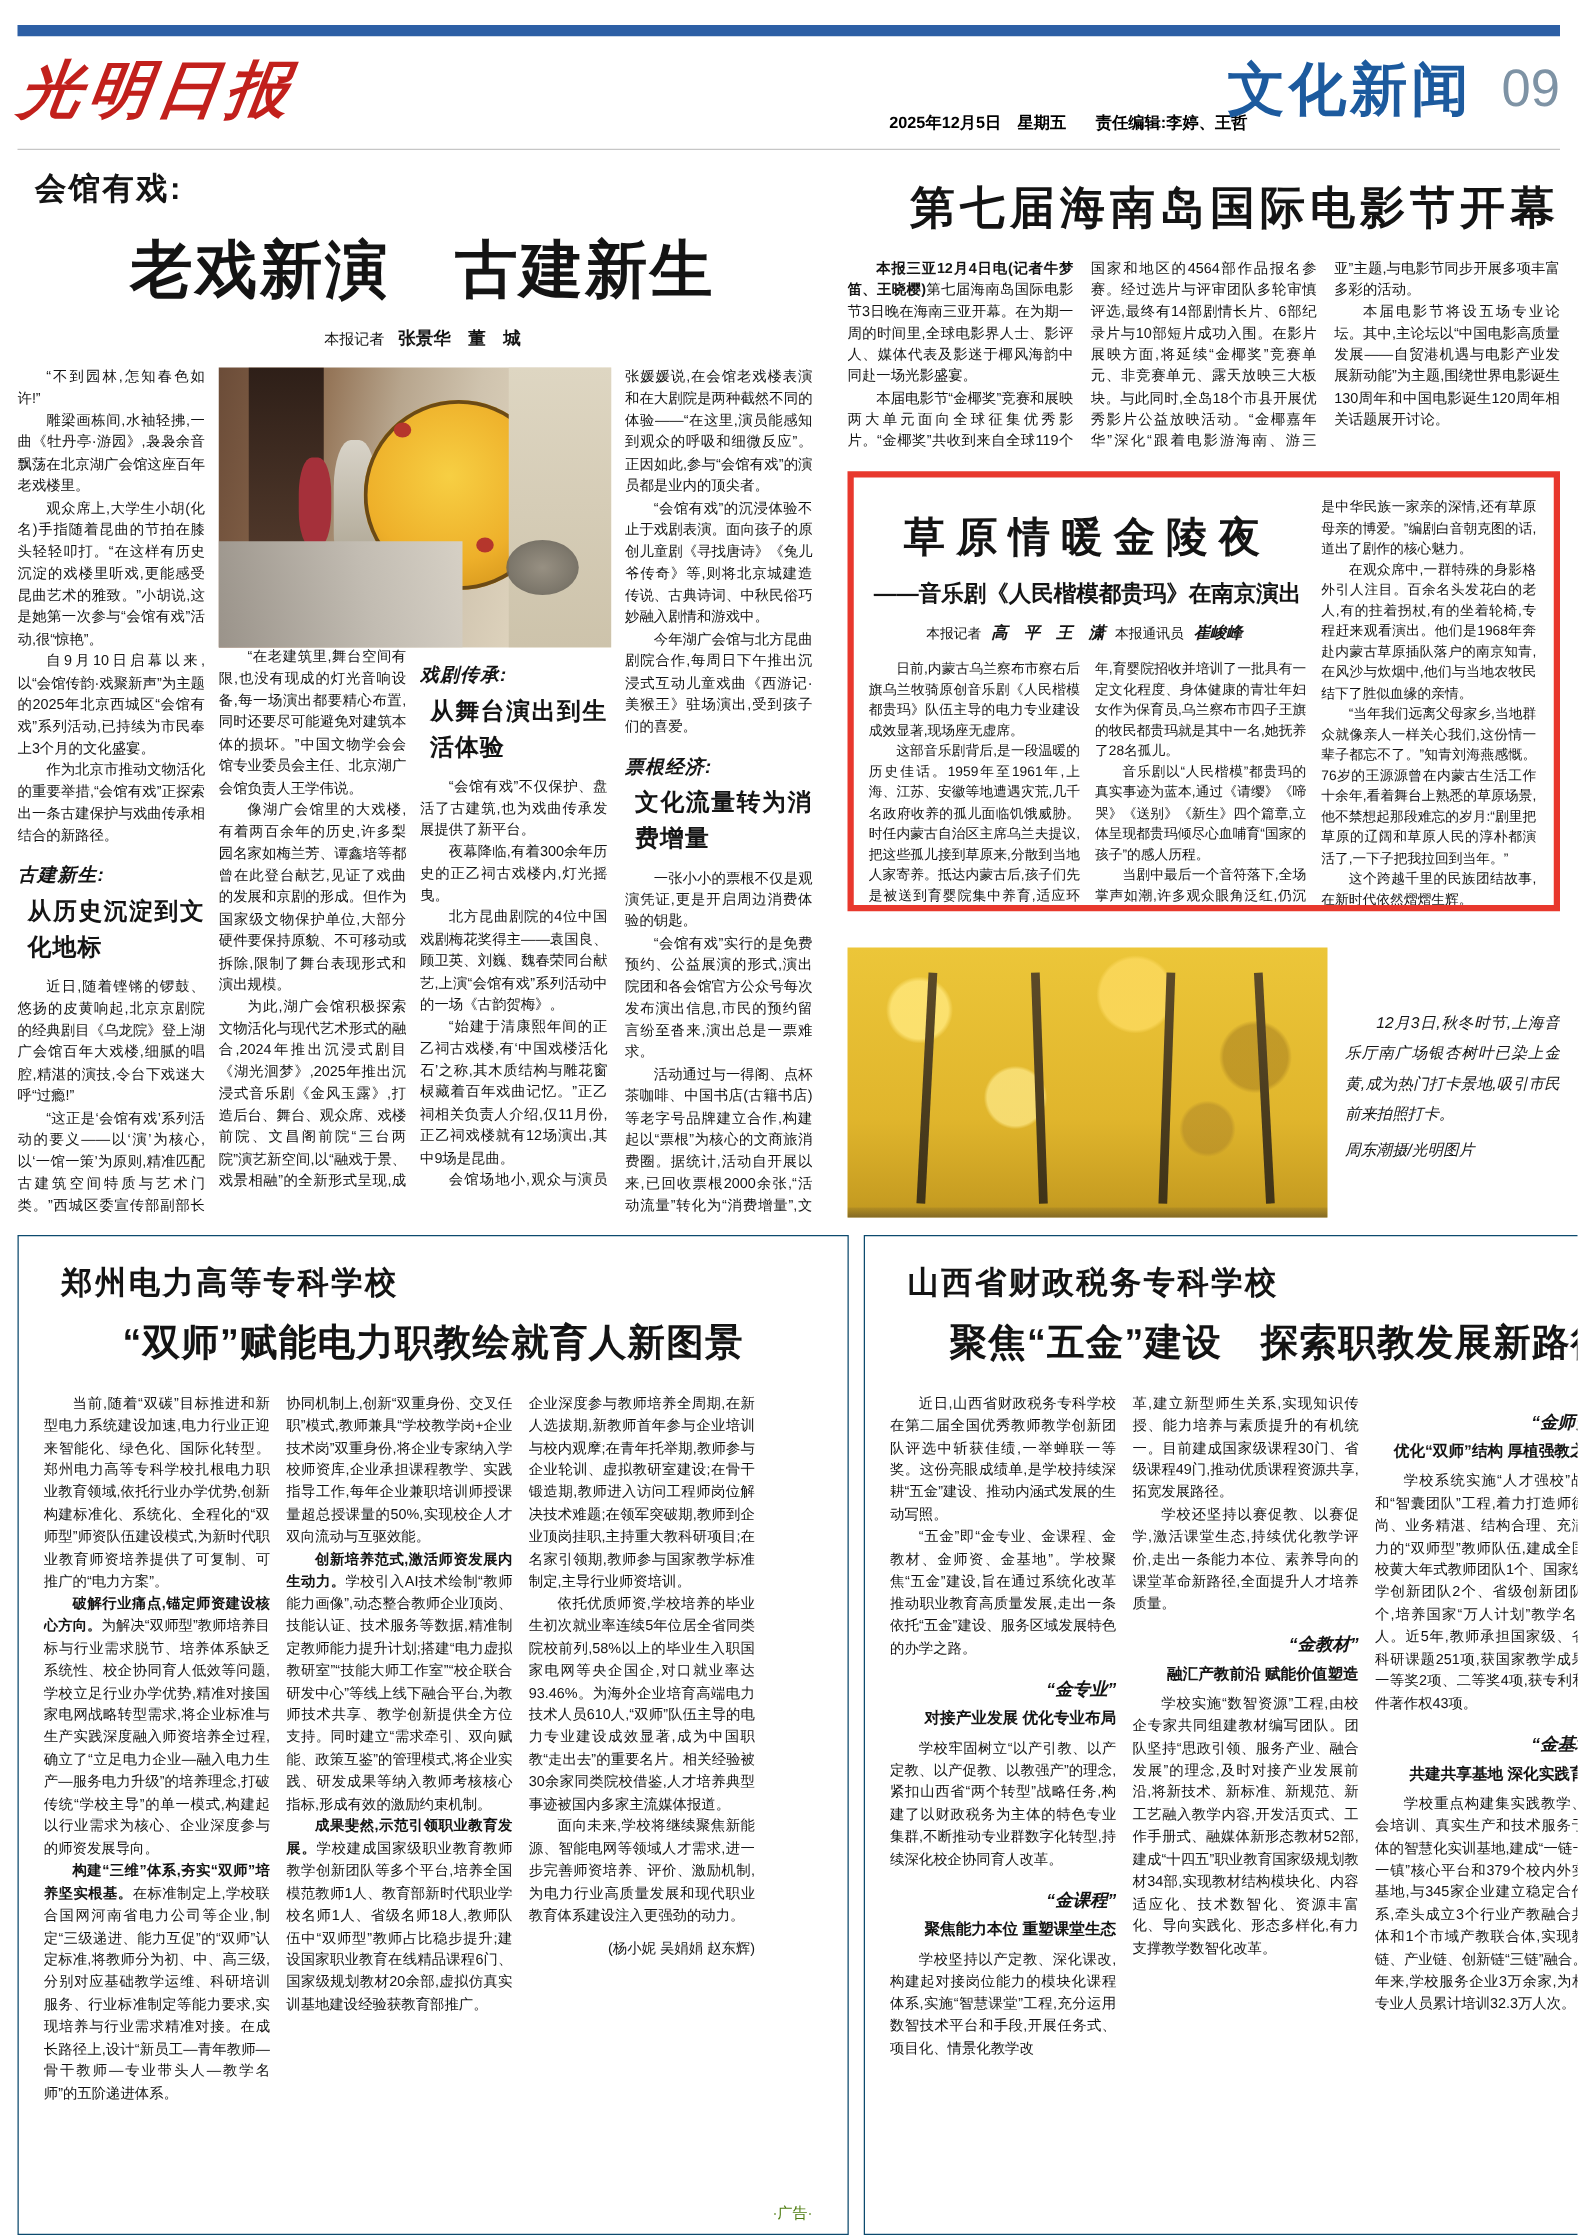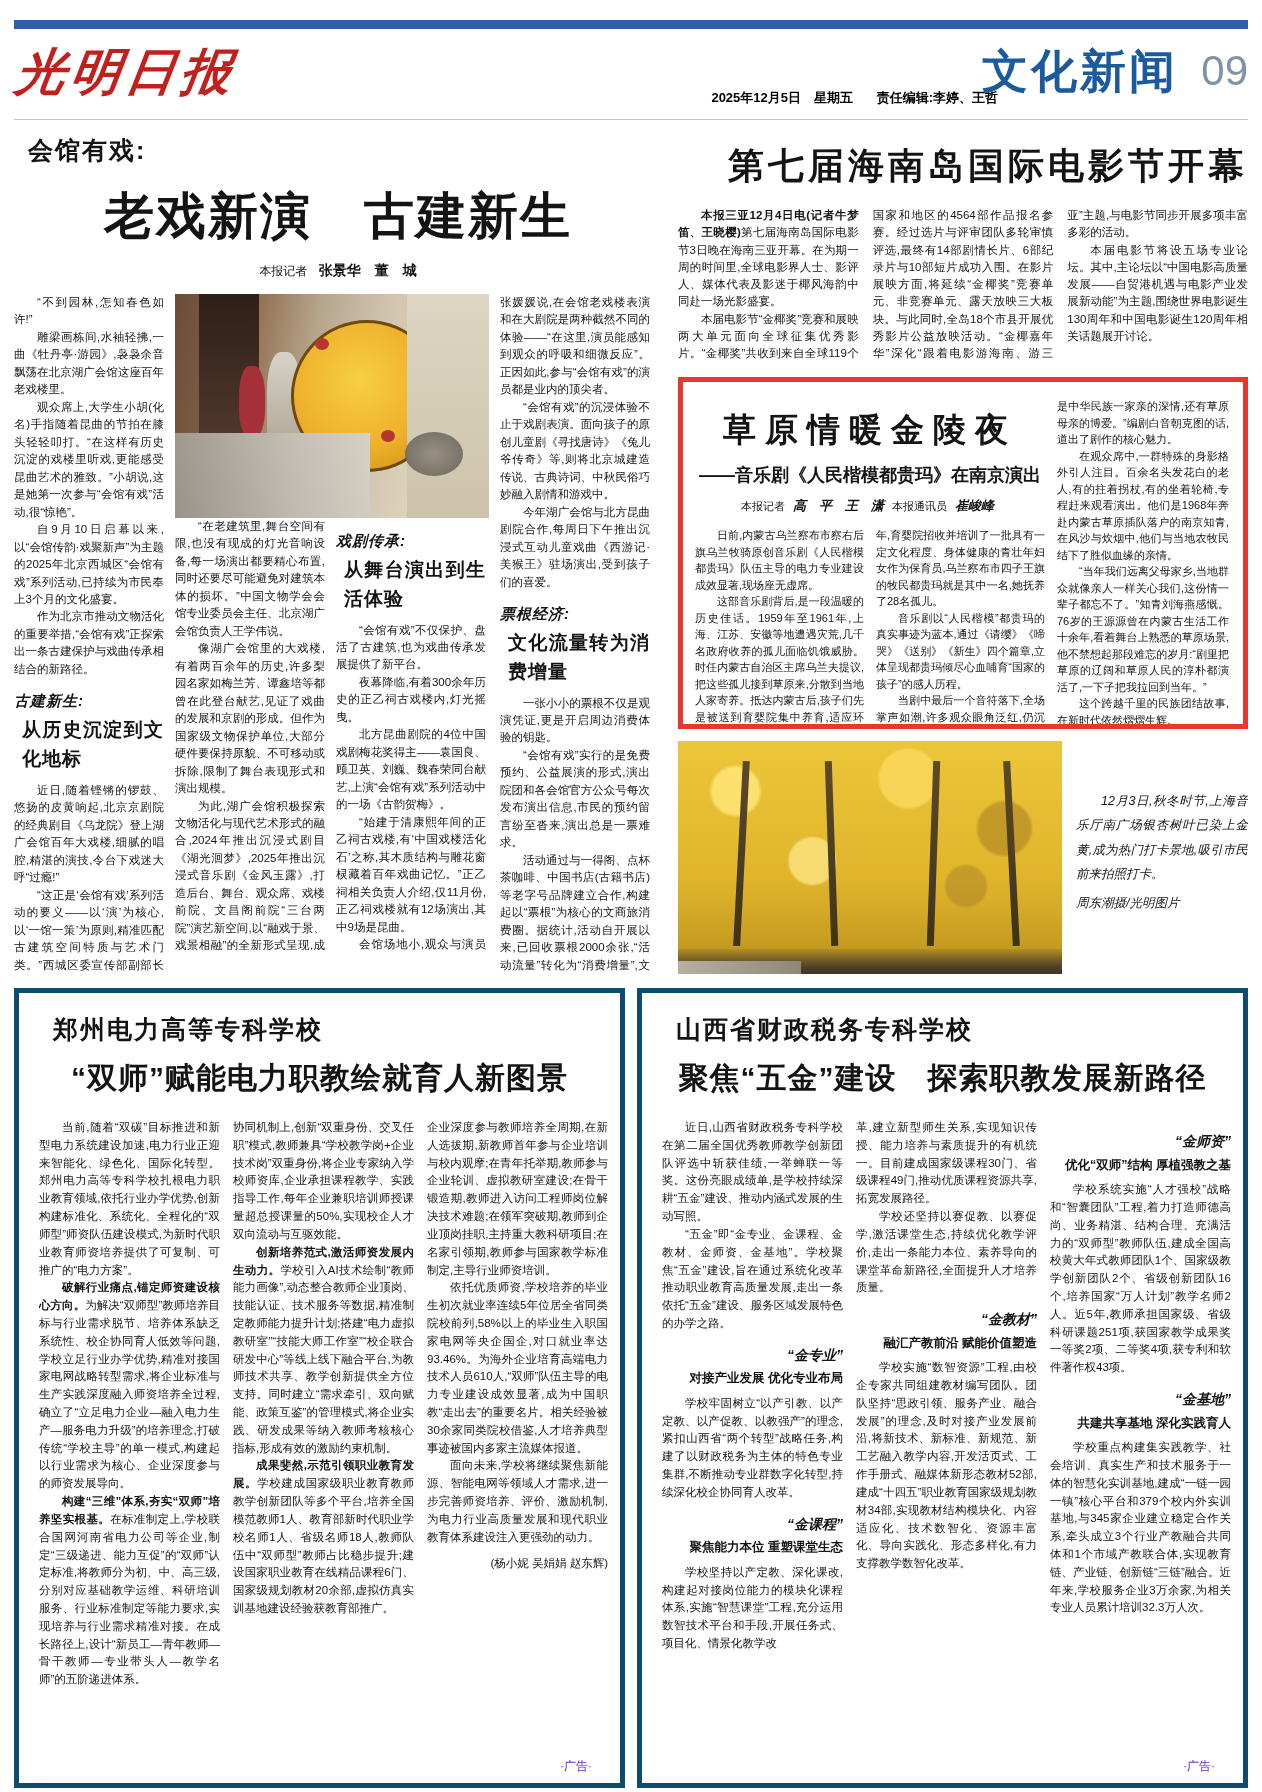--- a/index.html
+++ b/index.html
@@ -77,21 +77,21 @@
   .rb-left { width:350px; flex:none; }
   .rb-title { font-size:33px; font-weight:900; text-align:center; letter-spacing:9px; margin:14px 0 10px; white-space:nowrap; }
   .rb-sub { font-size:18px; font-weight:bold; text-align:center; margin-bottom:10px; }
   .rb-byline { font-size:11px; text-align:center; margin-bottom:12px; }
   .rb-byline .names { font-weight:bold; font-size:13px; font-style:italic; margin:0 5px; }
   .rb-cols { display:flex; gap:12px; }
   .rb-col { width:169px; flex:none; font-size:11px; line-height:1.5; text-align:justify; }
   .rb-right { width:172px; flex:none; font-size:11px; line-height:1.5; text-align:justify; padding-top:4px; }
 
   
-  .ginkgo-row { display:flex; gap:14px; margin-top:12px; }
+  .ginkgo-row { display:flex; gap:14px; margin-top:29px; }
   .photo2 { position:relative; width:384px; height:250px; overflow:hidden;
     background:
       radial-gradient(circle at 15% 20%, rgba(255,230,120,.85) 0 6%, transparent 7%),
       radial-gradient(circle at 60% 15%, rgba(250,215,90,.9) 0 9%, transparent 10%),
       radial-gradient(circle at 85% 35%, rgba(160,120,30,.5) 0 7%, transparent 8%),
       radial-gradient(circle at 35% 48%, rgba(255,235,140,.7) 0 8%, transparent 9%),
       radial-gradient(circle at 75% 58%, rgba(170,130,40,.5) 0 6%, transparent 7%),
       linear-gradient(#ecc639,#e0b52c 55%,#c89e22 80%,#a9861c 100%); }
   .p2-trunk { position:absolute; top:8%; height:74%; width:7px;
     background:linear-gradient(#5c4a28,#3f3318); }
@@ -99,27 +99,27 @@
     background:linear-gradient(rgba(90,75,45,.15),#4a3d28 45%,#2f2718); }
   .p2-path { position:absolute; bottom:0; left:0; width:32%; height:12%;
     background:linear-gradient(80deg,#b9b2a4,#8f8878); }
   .g-cap { width:172px; font-size:12.5px; line-height:1.95; font-style:italic;
     padding-top:48px; text-align:justify; }
   .g-cap .cap-text { text-indent:2em; margin:0; }
   .g-cap .credit { margin:4px 0 0; text-indent:0; }
 
   
   .bottom-section { display:flex; gap:12px; margin-top:14px; height:800px; }
-  .ad-box { position:relative; width:611px; flex:none; border:5px solid #0c4a6e;
+  .ad-box { position:relative; width:665px; flex:none; border:1px solid #0c4a6e;
     padding:18px 20px; overflow:hidden; }
   .ad-school { font-size:25px; font-weight:900; letter-spacing:2px; margin:2px 0 12px 14px; }
   .ad-headline { font-size:30px; font-weight:900; text-align:center; letter-spacing:1px; margin:0 0 20px; }
   .ad-cols { display:flex; gap:13px; }
   .ad-col { width:181px; flex:none; font-size:11.5px; line-height:1.55; text-align:justify; overflow:hidden; }
-  .ad-label { position:absolute; right:28px; bottom:8px; font-size:12px; color:#6d28d9;text-align:center; }
+  .ad-label { position:absolute; right:28px; bottom:8px; font-size:12px; color:#4d7c0f;text-align:center; }
 </style>
 </head>
 <body>
 
 <div class="page">
 
   <div class="topbar"></div>
 
   <div class="masthead">
     <div class="logo">光明日报</div>

